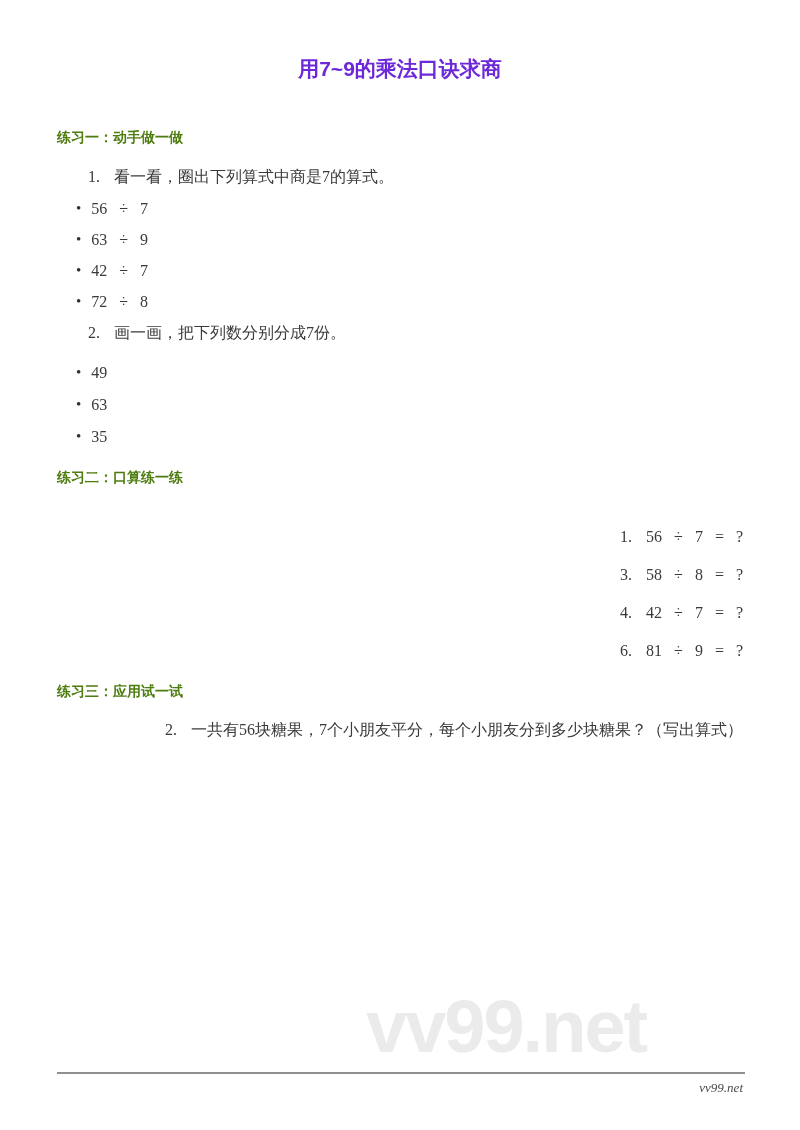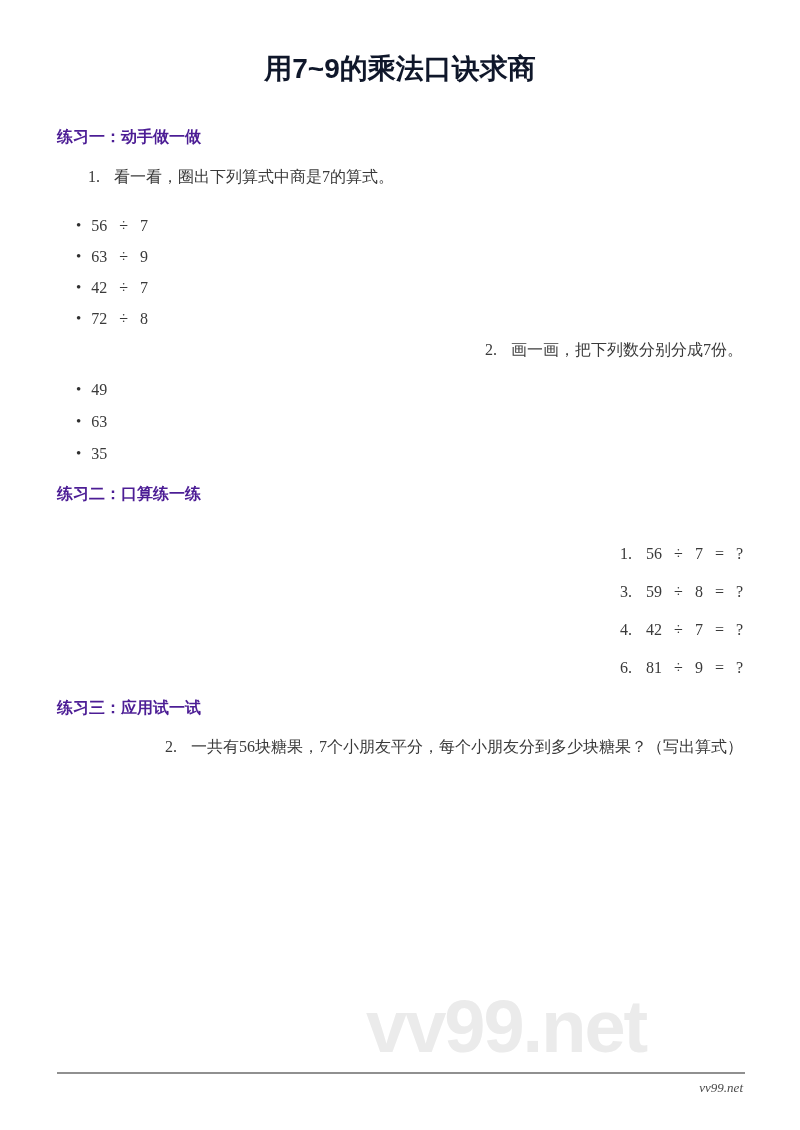--- a/index.html
+++ b/index.html
@@ -15,47 +15,47 @@
     color: #3a3a3a;
   }
   .content {
     position: relative;
     z-index: 2;
     padding: 55px 57px 0 57px;
   }
   .doc-title {
     font-family: "Liberation Sans", "DejaVu Sans", sans-serif;
     font-weight: bold;
-    font-size: 28px;
+    font-size: 21px;
     line-height: 27px;
     text-align: center;
-    color: #0f172a;
+    color: #6d28d9;
     margin-bottom: 44px;
   }
   .section-heading {
     font-family: "Liberation Sans", "DejaVu Sans", sans-serif;
     font-weight: bold;
-    font-size: 16px;
+    font-size: 14px;
     line-height: 22px;
-    color: #4c1d95;
+    color: #4d7c0f;
   }
   .sec1 .section-heading { margin-bottom: 20px; }
   .sec2 .section-heading { margin-bottom: 40px; }
   .sec3 .section-heading { margin-bottom: 18px; }
   .sec2 { margin-top: 21px; }
   .sec3 { margin-top: 4px; }
 
   .numbered-line {
     font-size: 16px;
     line-height: 18px;
     padding-left: 31px;
   }
   .numbered-line .num { margin-right: 14px; }
-  .sec1 .numbered-line { margin-bottom: 31px; }
-  .sec1 .numbered-line.second { margin-top: 12px; margin-bottom: 22px; text-align: right; }
+  .sec1 .numbered-line { margin-bottom: 14px; }
+  .sec1 .numbered-line.second { margin-top: 12px; margin-bottom: 22px; }
 
   .bullet-list { margin-left: 19px; margin-bottom: 14px; }
   .bullet-list.tight { margin-bottom: 21px; }
   .bullet-row {
     font-size: 16px;
     line-height: 17px;
     margin-bottom: 14px;
     display: flex;
     align-items: center;
   }
@@ -170,21 +170,21 @@
     </section>
 
     <section class="sec2">
       <h2 class="section-heading">练习二：口算练一练</h2>
 
       <div class="problem-list">
         <div class="problem-row">
           <span class="num">1.</span><span class="expr">56 ÷ 7 = ?</span>
         </div>
         <div class="problem-row">
-          <span class="num">3.</span><span class="expr">59 ÷ 8 = ?</span>
+          <span class="num">3.</span><span class="expr">58 ÷ 8 = ?</span>
         </div>
         <div class="problem-row">
           <span class="num">4.</span><span class="expr">42 ÷ 7 = ?</span>
         </div>
         <div class="problem-row">
           <span class="num">6.</span><span class="expr">81 ÷ 9 = ?</span>
         </div>
       </div>
     </section>
 

